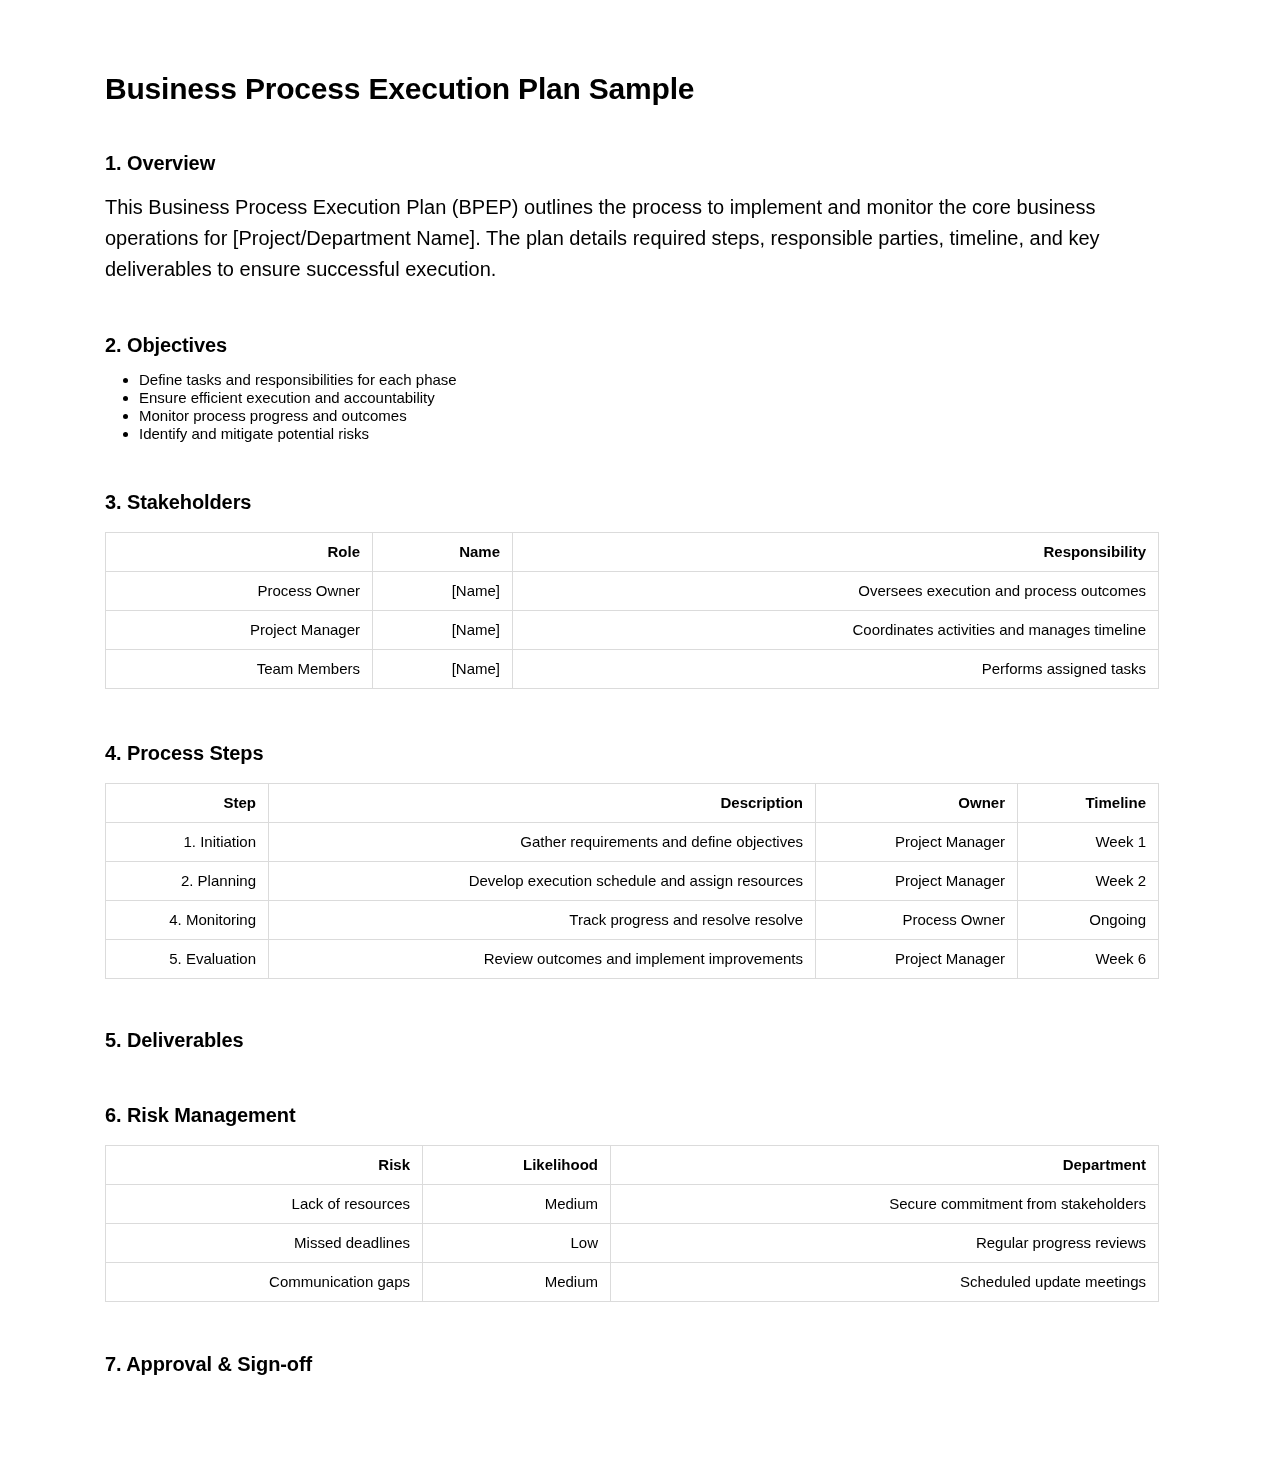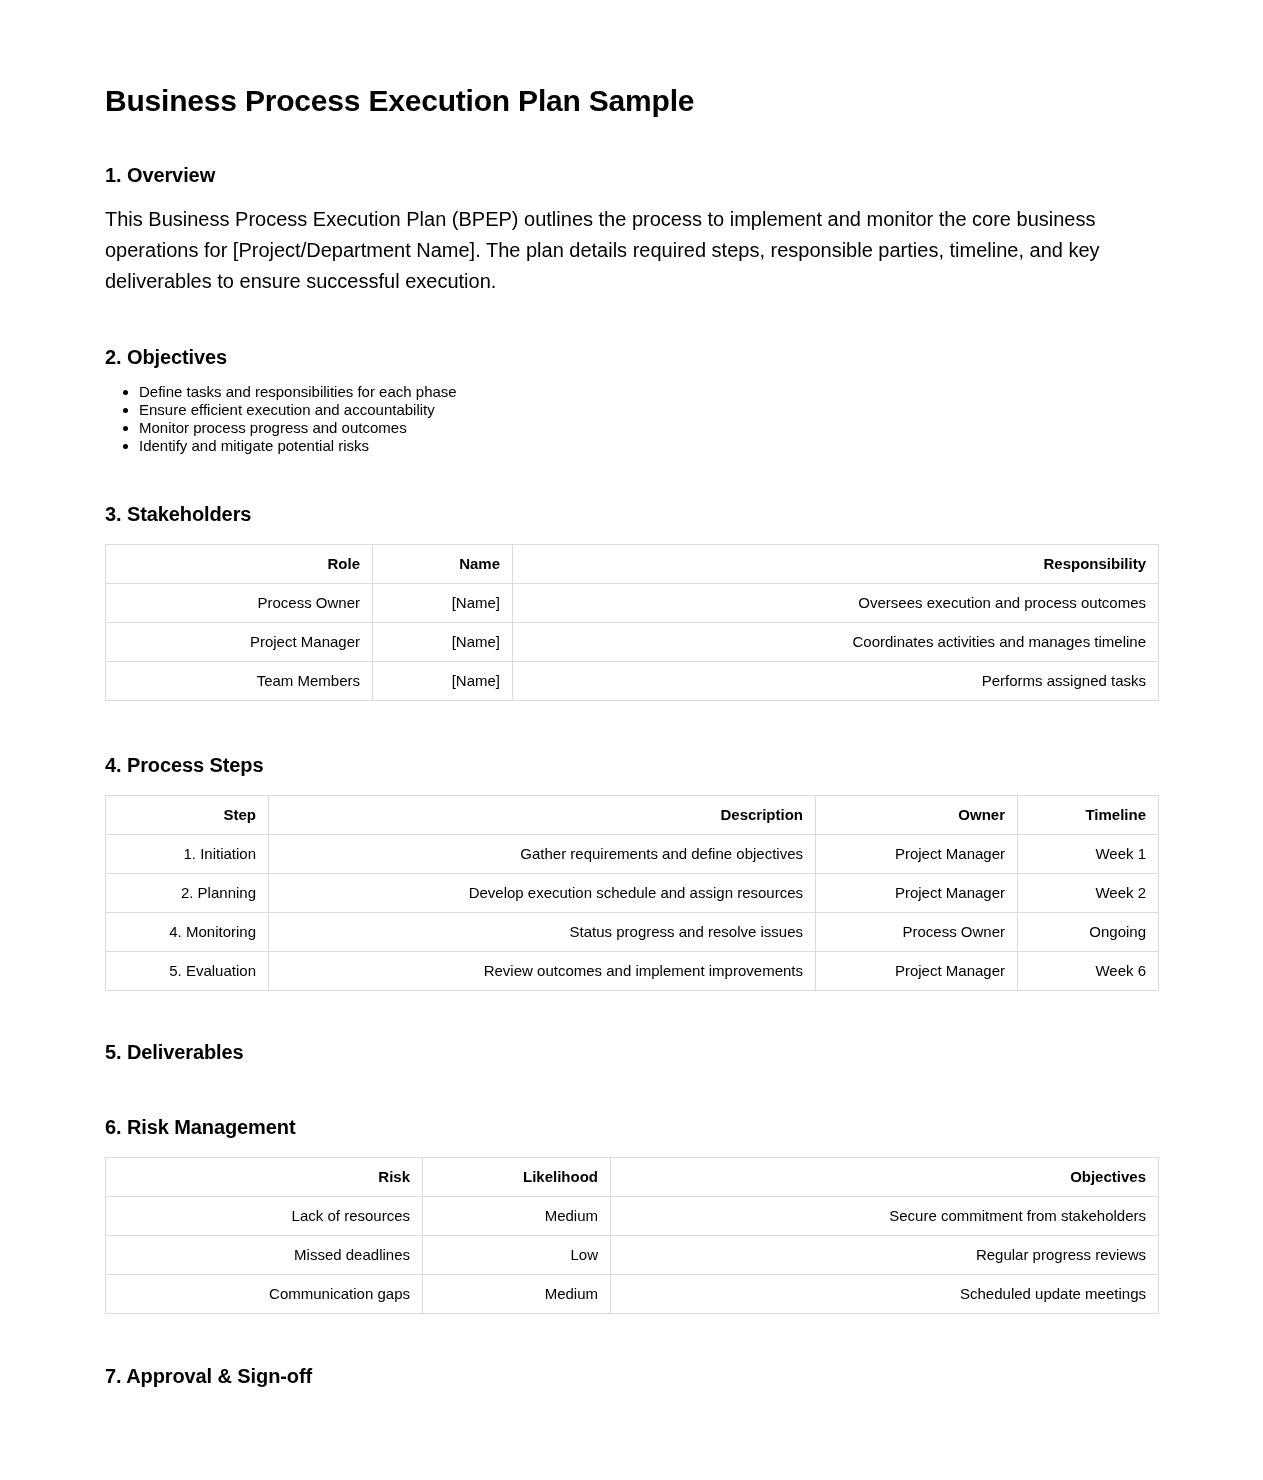--- a/index.html
+++ b/index.html
@@ -19,21 +19,21 @@
     position: relative;
     width: 1263px;
     height: 1480px;
     box-sizing: border-box;
     padding: 0;
     overflow: hidden;
   }
   .content {
     position: absolute;
     left: 105px;
-    top: 12px;
+    top: 0;
     width: 1053px;
   }
 
   
   .doc-title {
     font-size: 30px;
     font-weight: bold;
     letter-spacing: -0.2px;
     margin: 0;
     padding-top: 72px;
@@ -190,21 +190,21 @@
           <td>Week 1</td>
         </tr>
         <tr>
           <td>2. Planning</td>
           <td>Develop execution schedule and assign resources</td>
           <td>Project Manager</td>
           <td>Week 2</td>
         </tr>
         <tr>
           <td>4. Monitoring</td>
-          <td>Status progress and resolve issues</td>
+          <td>Track progress and resolve resolve</td>
           <td>Process Owner</td>
           <td>Ongoing</td>
         </tr>
         <tr>
           <td>5. Evaluation</td>
           <td>Review outcomes and implement improvements</td>
           <td>Project Manager</td>
           <td>Week 6</td>
         </tr>
       </tbody>
@@ -216,21 +216,21 @@
     <table class="doc-table tbl-risk">
       <colgroup>
           <col class="c1">
           <col class="c2">
           <col class="c3">
         </colgroup>
       <thead>
         <tr>
           <th>Risk</th>
           <th>Likelihood</th>
-          <th>Objectives</th>
+          <th>Department</th>
         </tr>
       </thead>
       <tbody>
         <tr>
           <td>Lack of resources</td>
           <td>Medium</td>
           <td>Secure commitment from stakeholders</td>
         </tr>
         <tr>
           <td>Missed deadlines</td>

